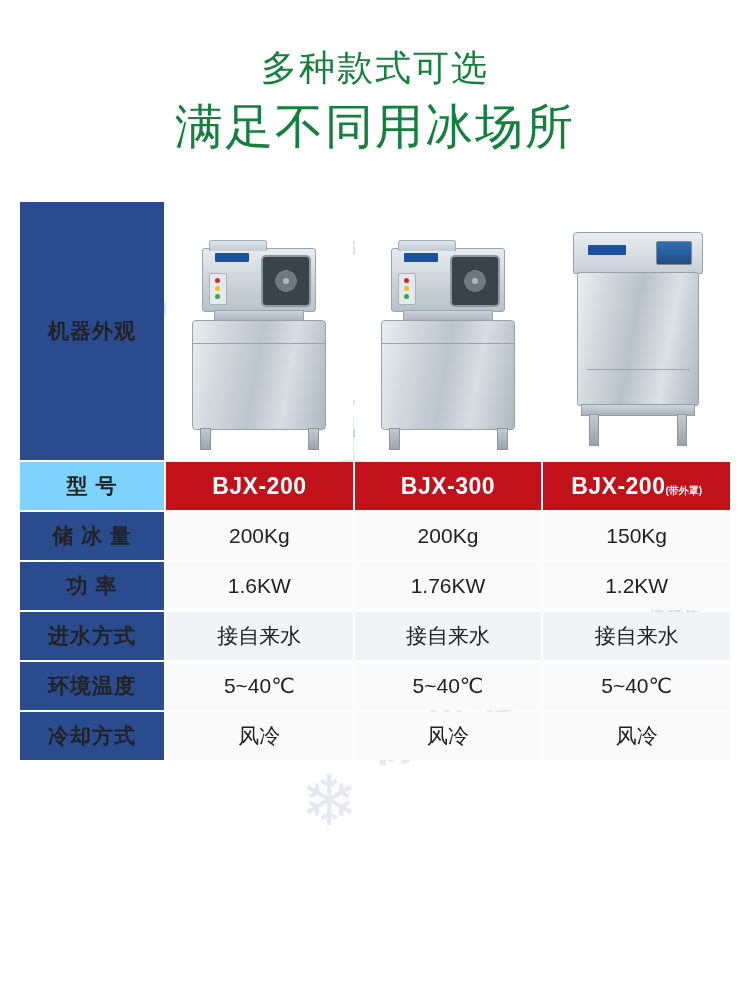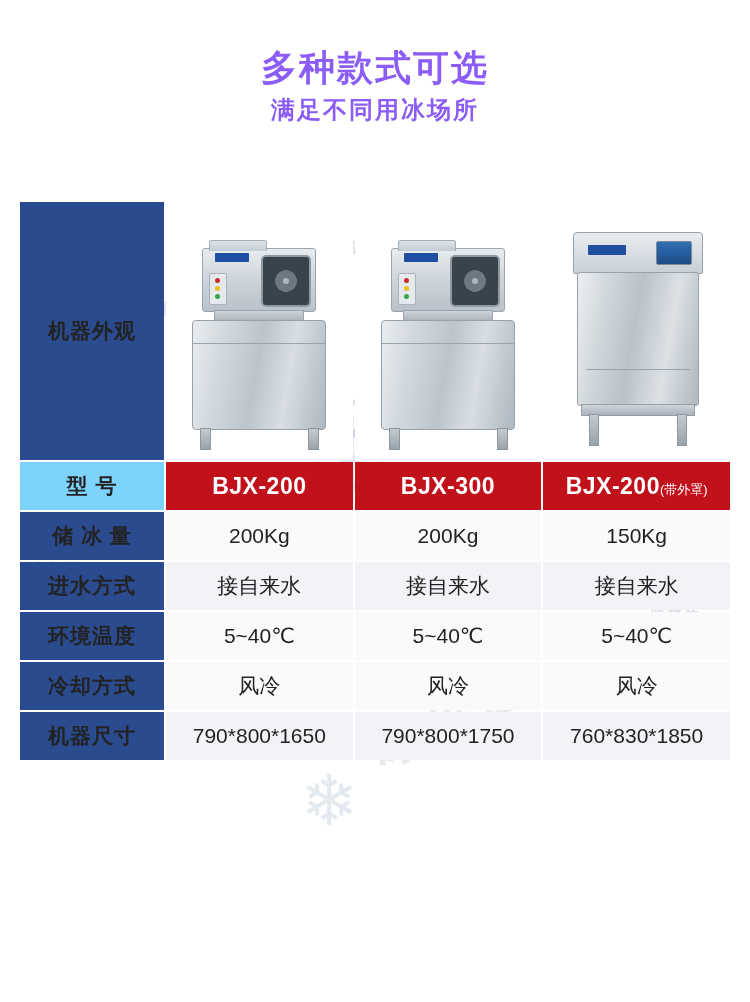--- a/index.html
+++ b/index.html
@@ -9,27 +9,27 @@
     font-family:"Liberation Sans","DejaVu Sans",sans-serif;
     overflow:hidden;
     position:relative;
   }
   .page{position:relative;width:750px;height:1002px;}
 
   
   .headline{
     text-align:center;
     padding-top:42px;
-    color:#8b5cf6;
-    font-weight:bold;
+    color:#15803d;
+    font-weight:normal;
     letter-spacing:2px;
     line-height:1.42;
   }
   .headline .l1{font-size:36px;display:block;}
-  .headline .l2{font-size:24px;display:block;}
+  .headline .l2{font-size:48px;display:block;}
 
   
   .spec-table{
     position:absolute;
     left:18px;top:200px;
     width:714px;
     border-collapse:separate;
     border-spacing:2px;
     table-layout:fixed;
   }
@@ -60,21 +60,21 @@
     margin-left:24px;
   }
   .model .lbl{background:#7dd3fc;}
   .model .val{
     background:#c1121c;
     color:#fff;
     font-size:23px;
     font-weight:bold;
     letter-spacing:.5px;
   }
-  .model .val .sub{font-size:13px;font-weight:normal;letter-spacing:0;text-align:right;}
+  .model .val .sub{font-size:10px;font-weight:bold;letter-spacing:0;text-align:right;}
 
   
   .photo-cell{
     background:#ffffff;
     padding:0;
     height:238px;
     position:relative;
   }
   .photo-wrap{
     position:relative;
@@ -278,38 +278,38 @@
         <td class="val"><span>BJX-200</span><span class="sub">(带外罩)</span></td>
       </tr>
 
       <tr>
         <td class="lbl">储 冰 量</td>
         <td class="val alt">200Kg</td>
         <td class="val alt">200Kg</td>
         <td class="val alt">150Kg</td>
       </tr>
       <tr>
+        <td class="lbl">功      率</td>
+        <td class="val alt">1.6KW</td>
+        <td class="val alt">1.76KW</td>
+        <td class="val alt">1.2KW</td>
+      </tr>
+      <tr>
         <td class="lbl">进水方式</td>
         <td class="val">接自来水</td>
         <td class="val">接自来水</td>
         <td class="val">接自来水</td>
       </tr>
       <tr>
         <td class="lbl">环境温度</td>
         <td class="val alt">5~40℃</td>
         <td class="val alt">5~40℃</td>
         <td class="val alt">5~40℃</td>
       </tr>
       <tr>
         <td class="lbl">冷却方式</td>
         <td class="val alt">风冷</td>
         <td class="val alt">风冷</td>
         <td class="val alt">风冷</td>
       </tr>
-      <tr>
-        <td class="lbl">机器尺寸</td>
-        <td class="val">790*800*1650</td>
-        <td class="val">790*800*1750</td>
-        <td class="val">760*830*1850</td>
-      </tr>
     </tbody>
   </table>
 </div>
 
 </body></html>

